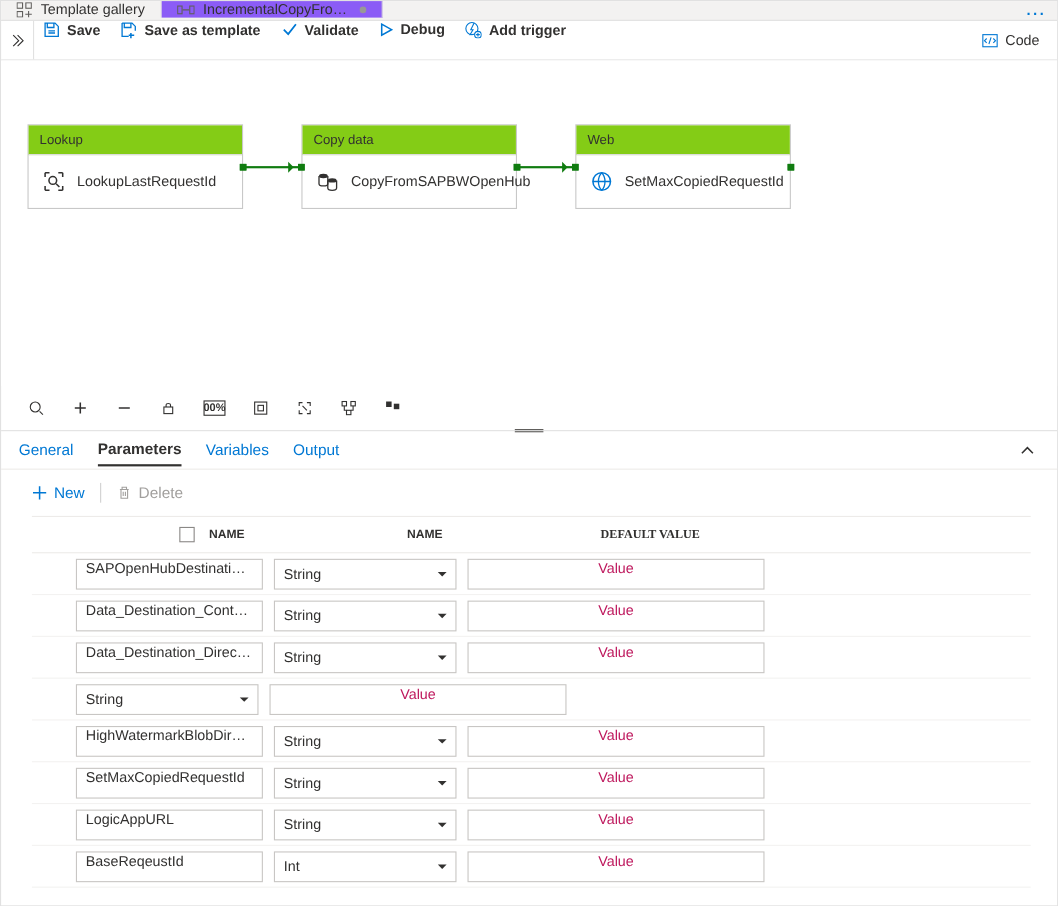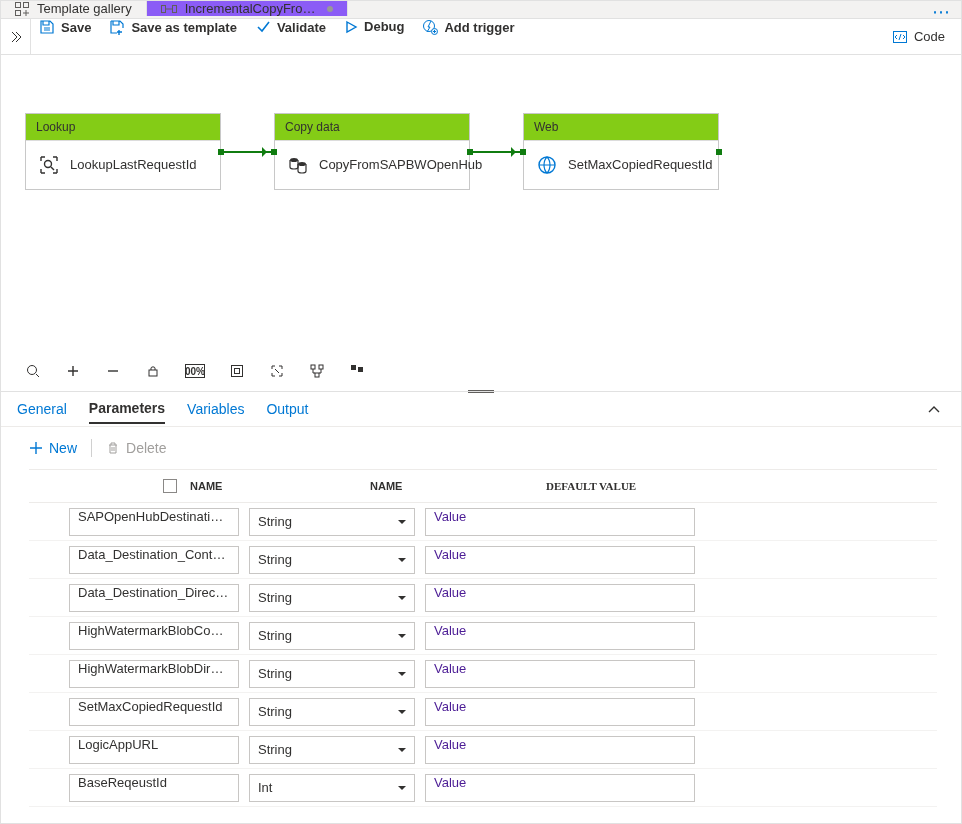--- a/index.html
+++ b/index.html
@@ -58,21 +58,21 @@
   .thead .c1 { width:180px; } .thead .c2 { width:176px; } .thead .c3 { width:270px;font-family:Liberation Serif, serif; }
   .cbx { width:14px; height:14px; border:1px solid #8a8886; background:#fff; display:inline-block; }
   .trow { display:flex; align-items:center; height:38px; border-bottom:1px solid #f3f2f1; }
   .trow .chk { width:40px; }
   .trow .c1 { width:180px; padding-right:10px; }
   .trow .c2 { width:176px; padding-right:10px; }
   .trow .c3 { width:270px; }
   .inp { width:100%; height:28px; border:1px solid #c8c6c4; background:#fff; padding:0 8px; font-size:13px; color:#323130; overflow:hidden; text-overflow:ellipsis; white-space:nowrap; }
   .sel { width:100%; height:28px; border:1px solid #c8c6c4; background:#fff; padding:0 8px; font-size:13px; display:flex; align-items:center; justify-content:space-between; cursor:pointer; }
   .sel .car { border:4px solid transparent; border-top-color:#323130; margin-top:4px; }
-  .ph { color:#4c1d95; }
+  .ph { color:#be185d;text-align:center; }
 
   svg { display:block; }
 </style>
 </head>
 <body>
 
 <div class="app">
 
   <div class="tabbar">
     <div class="tab">
@@ -333,23 +333,20 @@
               <span>String</span>
               <span class="car"></span>
             </div>
           </div>
           <div class="c3">
             <div class="inp ph">Value</div>
           </div>
         </div>
         <div class="trow">
           <div class="chk"></div>
-          <div class="c1">
-            <div class="inp">HighWatermarkBlobContain</div>
-          </div>
           <div class="c2">
             <div class="sel">
               <span>String</span>
               <span class="car"></span>
             </div>
           </div>
           <div class="c3">
             <div class="inp ph">Value</div>
           </div>
         </div>

